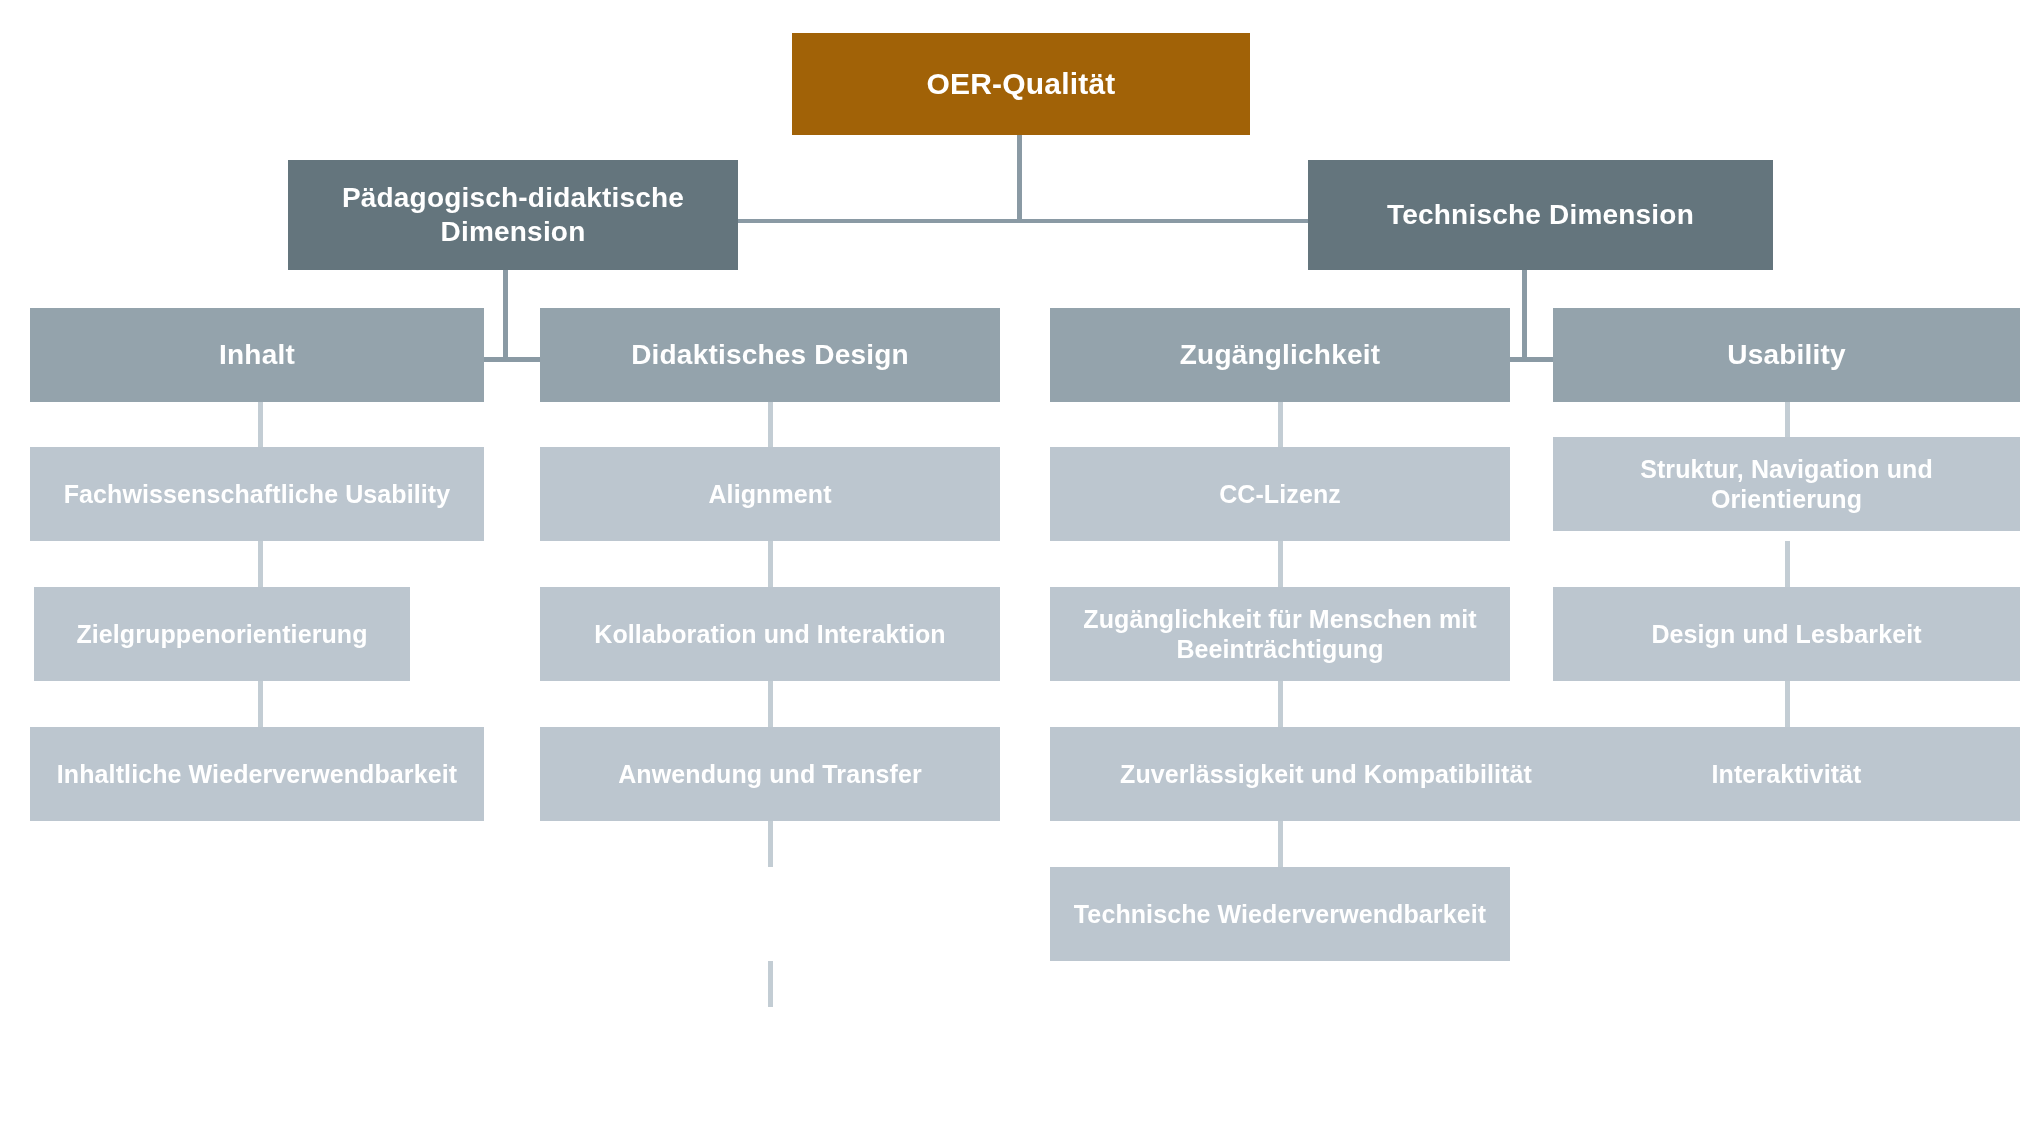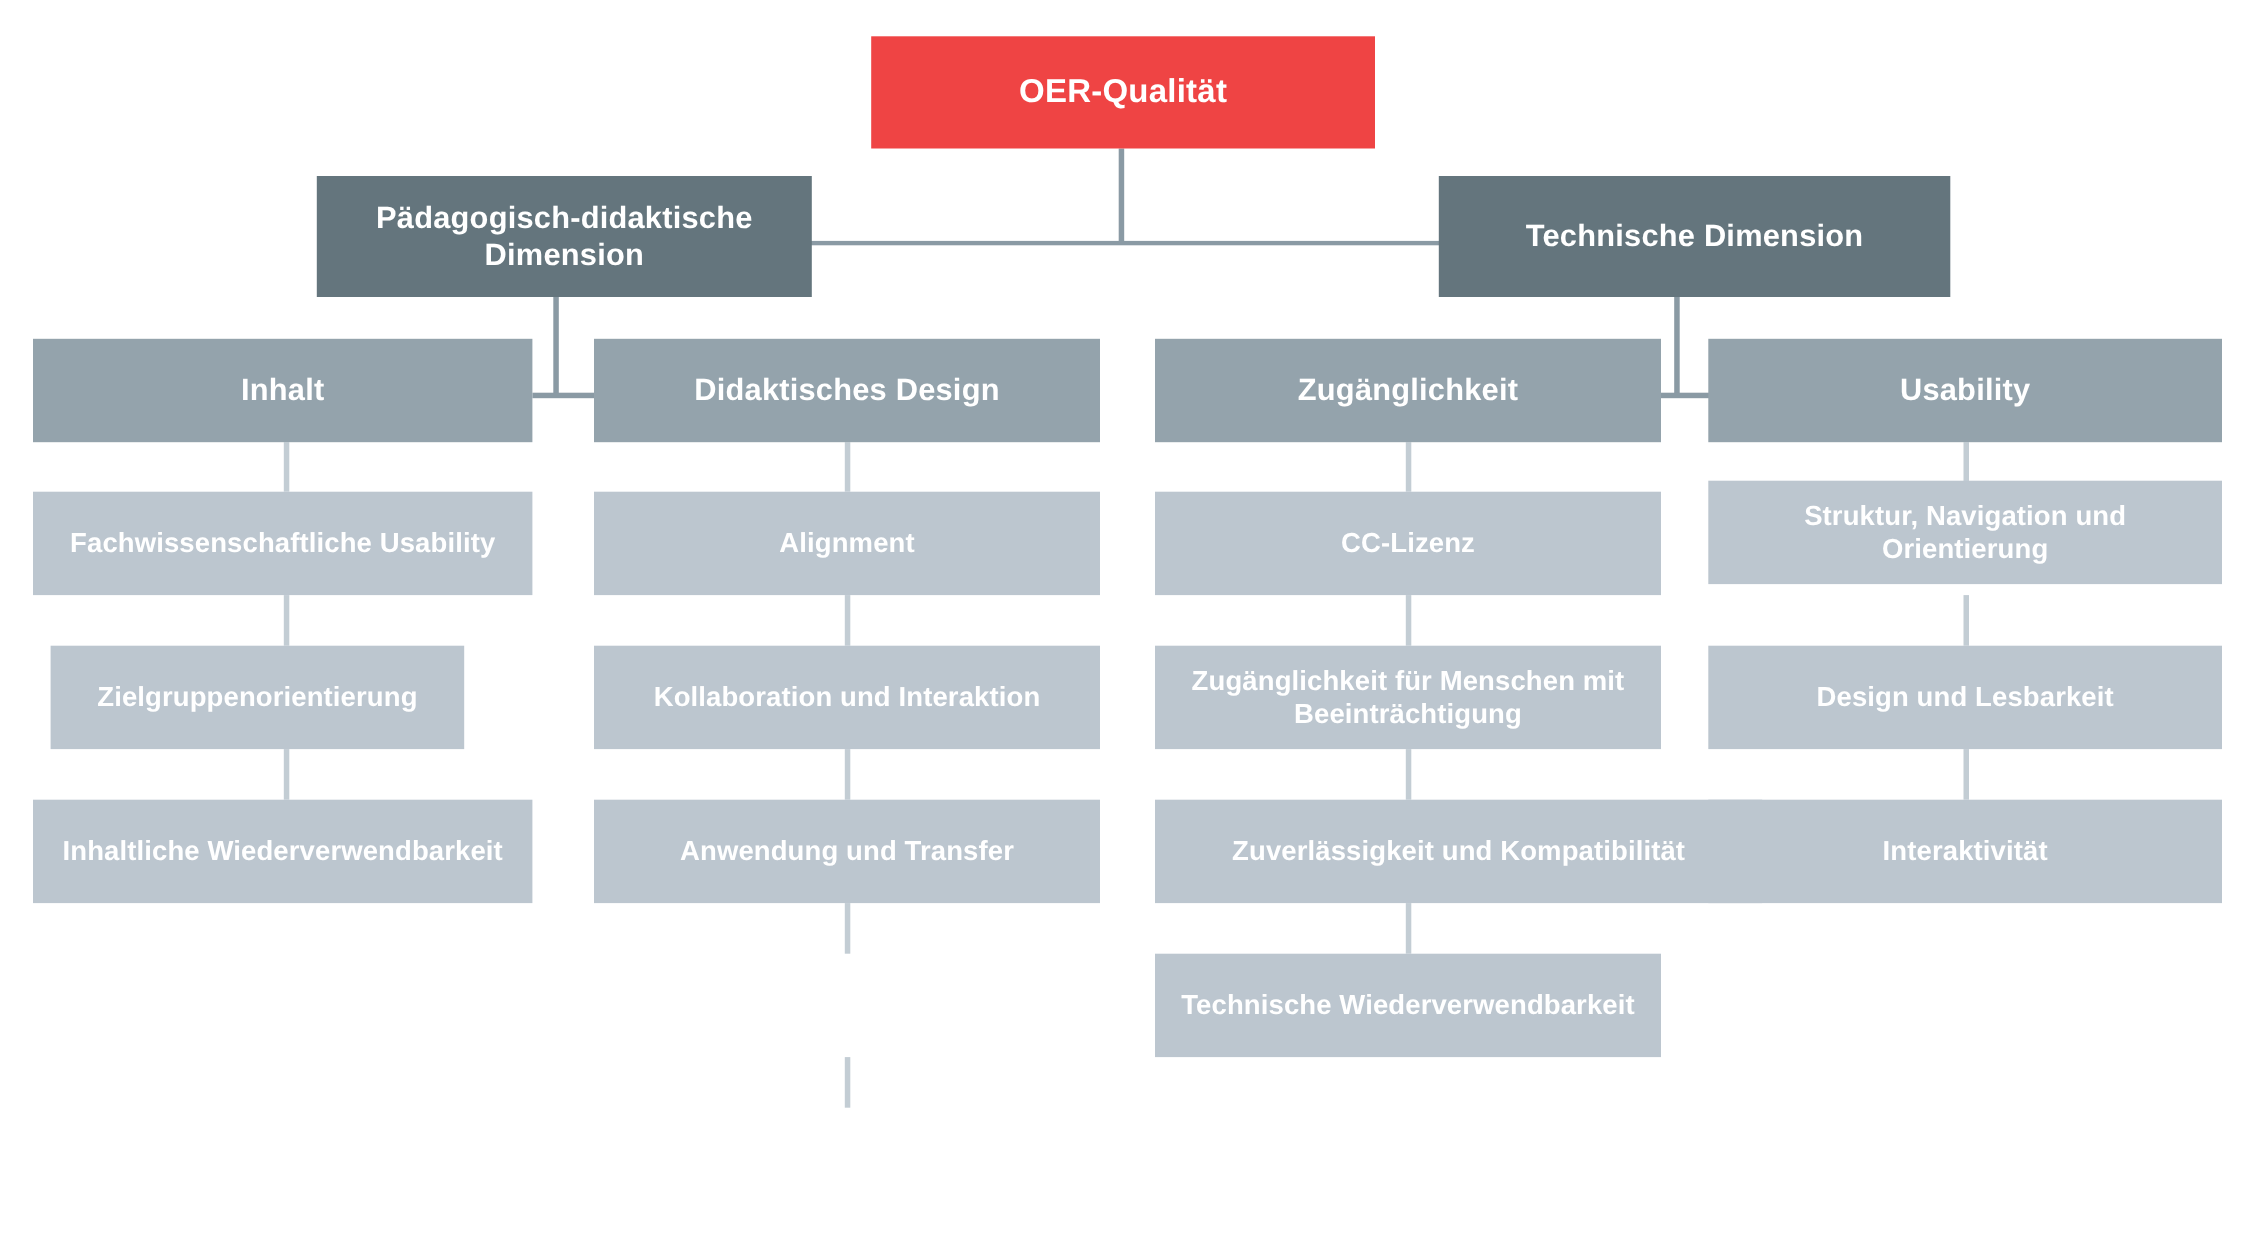--- a/index.html
+++ b/index.html
@@ -1,19 +1,19 @@
 <!DOCTYPE html>
 <html><head>
 <meta charset="utf-8">
 <style>
   html,body{margin:0;padding:0;background:#ffffff;}
   body{font-family:"Liberation Sans",sans-serif;}
   #canvas{position:relative;width:2044px;height:1132px;background:#ffffff;overflow:hidden;}
   .node{position:absolute;display:flex;align-items:center;justify-content:center;text-align:center;color:#ffffff;font-weight:bold;line-height:1.22;box-sizing:border-box;padding:4px 10px;}
-  .lvl-root{background:#ef4444;font-size:30px;letter-spacing:.2px;}
+  .lvl-root{background:#a16207;font-size:30px;letter-spacing:.2px;}
   .lvl-dim{background:#64757d;font-size:28px;letter-spacing:.2px;}
   .lvl-cat{background:#94a3ac;font-size:28px;letter-spacing:.2px;}
   .lvl-leaf{background:#bcc6cf;font-size:25px;letter-spacing:.1px;}
   .conn{position:absolute;background:#8a9aa4;}
   .conn-light{position:absolute;background:#c3cdd4;}
   .node span{display:block;width:100%;}
 </style>
 </head>
 <body>
 
@@ -67,21 +67,21 @@
   <div class="node lvl-cat" style="left:1050px;top:308px;width:460px;height:94px;">
     <span>Zugänglichkeit</span>
   </div>
   <div class="node lvl-cat" style="left:1553px;top:308px;width:467px;height:94px;">
     <span>Usability</span>
   </div>
 
   <div class="node lvl-leaf" style="left:30px;top:447px;width:454px;height:94px;">
     <span>Fachwissenschaftliche Usability</span>
   </div>
-  <div class="node lvl-leaf" style="left:46px;top:587px;width:376px;height:94px;">
+  <div class="node lvl-leaf" style="left:34px;top:587px;width:376px;height:94px;">
     <span>Zielgruppenorientierung</span>
   </div>
   <div class="node lvl-leaf" style="left:30px;top:727px;width:454px;height:94px;">
     <span>Inhaltliche Wiederverwendbarkeit</span>
   </div>
 
   <div class="node lvl-leaf" style="left:540px;top:447px;width:460px;height:94px;">
     <span>Alignment</span>
   </div>
   <div class="node lvl-leaf" style="left:540px;top:587px;width:460px;height:94px;">

